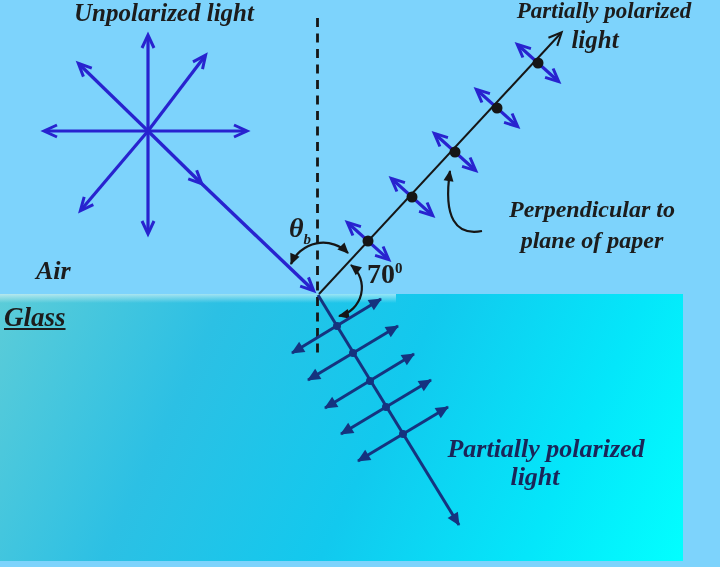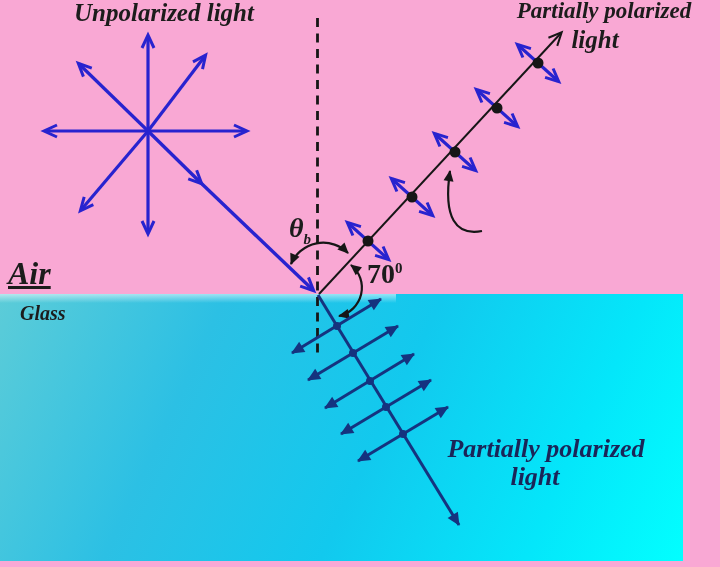--- a/index.html
+++ b/index.html
@@ -1,17 +1,17 @@
 <!DOCTYPE html>
 <html style="--incident-blue: #2823cf; --ray-black: #161616; --refracted-navy: #15337f; --ink: #1c1c1c; --refracted-text: #1a2558; --glass-start: #5cccd8; --glass-end: #02ffff;"><head>
 <meta charset="utf-8">
 <style>
   html,body{margin:0;padding:0;background:#fff;}
   .stage{
-    position:relative;width:720px;height:567px;overflow:hidden;background:#f9a8d4;
+    position:relative;width:720px;height:567px;overflow:hidden;background:#7dd3fc;
     font-family:"Liberation Serif","DejaVu Serif",serif;
   }
   .glass{
     position:absolute;left:0px;top:294px;width:683px;height:267px;
     background:linear-gradient(115deg,var(--glass-start) 0%,#2cc0e4 28%,#12c9ee 55%,#04e6fa 80%,var(--glass-end) 100%);
   }
   .glass::before{
     content:"";position:absolute;left:0;top:0;width:58%;height:9px;
     background:linear-gradient(to bottom,rgba(255,255,255,.55),rgba(255,255,255,0));
   }
@@ -27,22 +27,22 @@
   .mk-navy-fill{fill:var(--refracted-navy);stroke:none;}
   .lbl{
     position:absolute;font-weight:bold;font-style:italic;color:var(--ink);
     white-space:nowrap;line-height:1.12;
   }
   .lbl-unpolarized{left:52px;top:-1px;width:224px;text-align:center;font-size:25px;}
   .lbl-reflected{left:486px;top:-2px;width:236px;text-align:center;font-size:23px;}
   .lbl-reflected .line2{display:block;font-size:25px;margin-top:2px;margin-left:-18px;}
   .lbl-perp{left:468px;top:194px;width:248px;text-align:center;font-size:24px;line-height:1.28;}
   .lbl-perp span{display:block;}
-  .lbl-air{left:8px;top:256px;font-size:32px;text-decoration:underline;}
-  .lbl-glass{left:20px;top:302px;font-size:20px;}
+  .lbl-air{left:36px;top:256px;font-size:26px;}
+  .lbl-glass{left:4px;top:302px;font-size:27px;text-decoration:underline;}
   .lbl-theta{left:289px;top:212px;font-size:28px;font-family:Liberation Serif, serif;}
   .lbl-theta sub{font-size:15px;}
   .lbl-ninety{left:367px;top:258px;font-size:28px;font-style:normal;}
   .lbl-ninety sup{font-size:15px;}
   .lbl-refracted{left:428px;top:435px;width:236px;text-align:center;font-size:26px;color:var(--refracted-text);line-height:1.08;}
   .lbl-refracted .line2{display:block;margin-left:-22px;}
 </style>
 </head>
 <body>
 
@@ -125,20 +125,24 @@
     </g>
   </svg>
 
   <div class="lbl lbl-unpolarized">Unpolarized light</div>
 
   <div class="lbl lbl-reflected">
     <span class="line1">Partially polarized</span>
     <span class="line2">light</span>
   </div>
 
+  <div class="lbl lbl-perp">
+    <span>Perpendicular to</span>
+    <span>plane of paper</span>
+  </div>
 
   <div class="lbl lbl-air">Air</div>
 
   <div class="lbl lbl-glass">Glass</div>
 
   <div class="lbl lbl-theta"><span>θ</span><sub>b</sub></div>
 
   <div class="lbl lbl-ninety"><span>70</span><sup>0</sup></div>
 
   <div class="lbl lbl-refracted">

